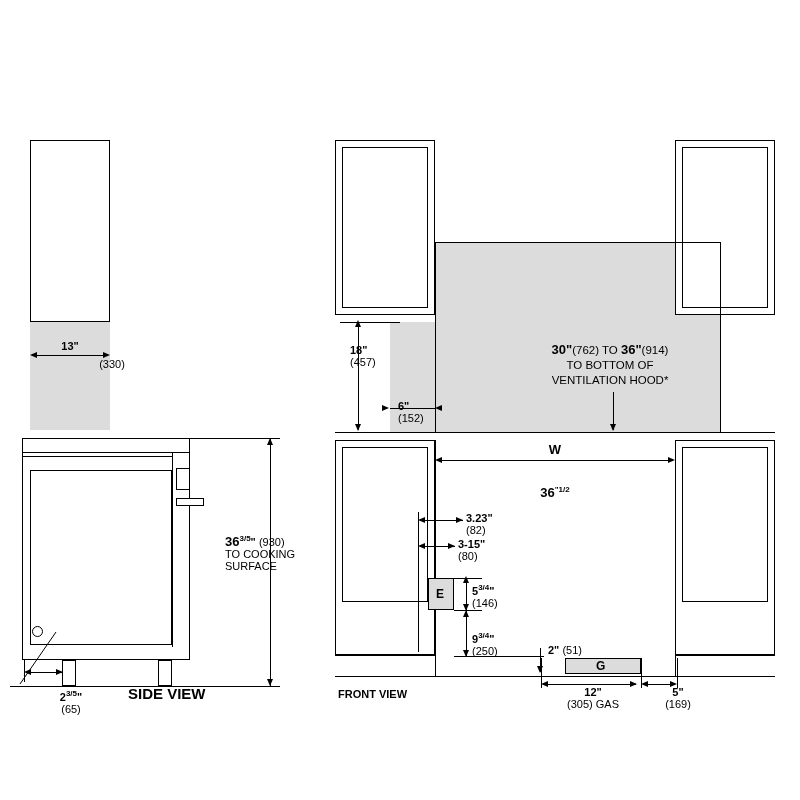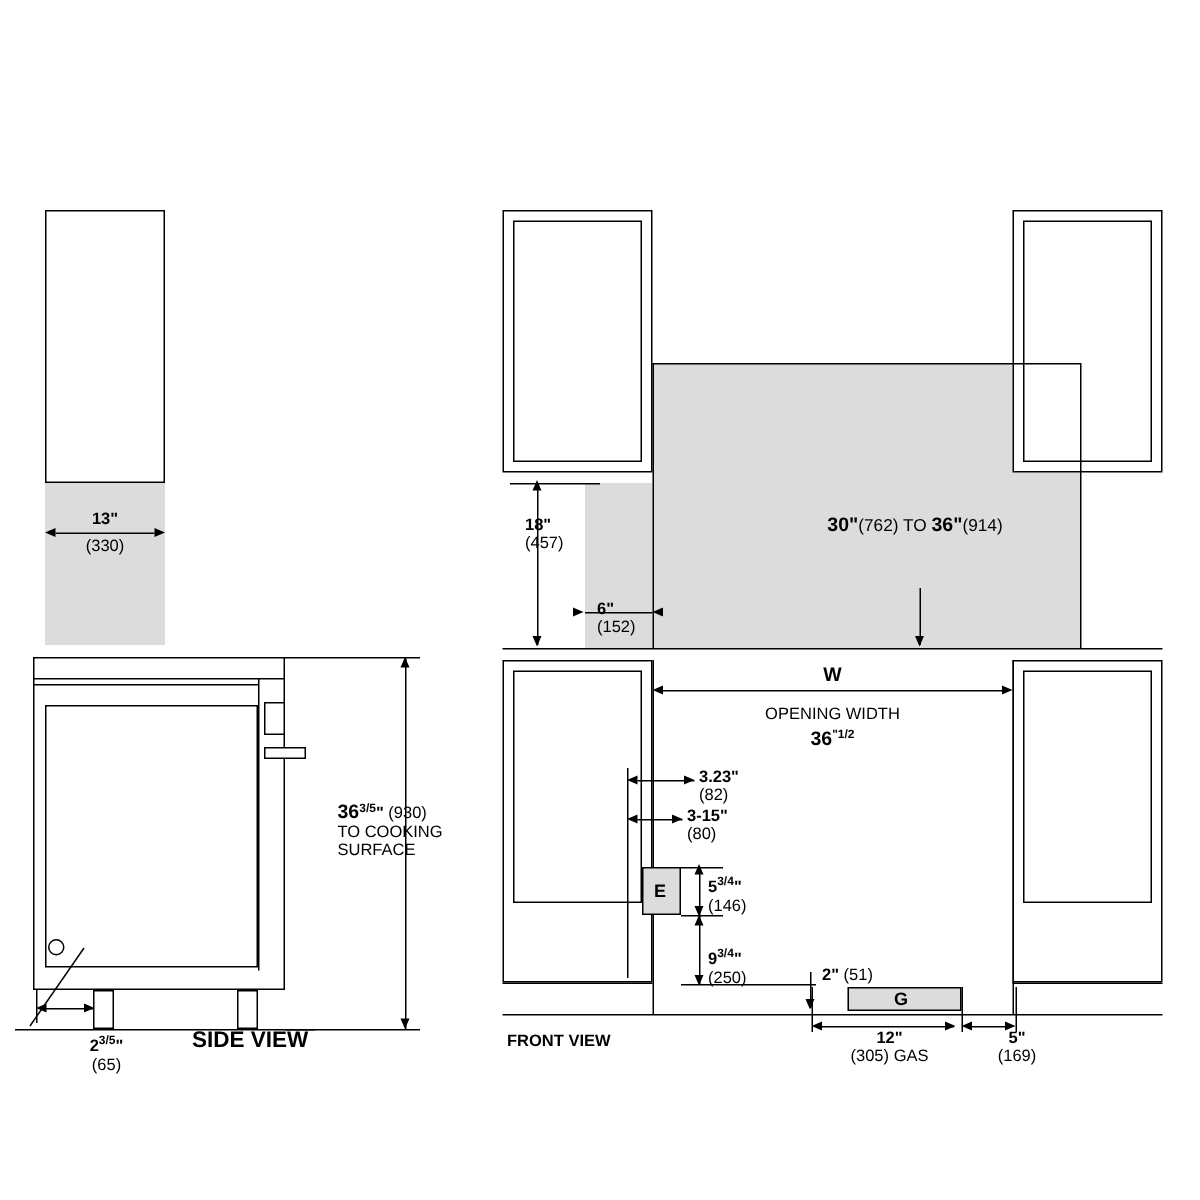--- a/index.html
+++ b/index.html
@@ -30,21 +30,21 @@
   <div class="box" style="left:30px;top:140px;width:80px;height:182px;"></div>
 
   <div class="shade" style="left:30px;top:322px;width:80px;height:108px;"></div>
 
   <div class="ln hl" style="left:37px;top:355px;width:66px;"></div>
   <div class="arrowL" style="left:30px;top:352px;"></div>
   <div class="arrowR" style="left:103px;top:352px;"></div>
   <div class="lbl-center" style="left:30px;top:340px;width:80px;">
     <span class="bold">13"</span>
   </div>
-  <div class="lbl-center" style="left:30px;top:358px;width:80px;">
+  <div class="lbl-center" style="left:30px;top:358px;width:80px;padding-left:42px;">
     <span>(330)</span>
   </div>
 
   <div class="box" style="left:22px;top:438px;width:168px;height:222px;"></div>
 
   <div class="ln hl" style="left:22px;top:452px;width:168px;"></div>
   <div class="ln hl" style="left:22px;top:456px;width:150px;"></div>
 
   <div class="box" style="left:30px;top:470px;width:142px;height:175px;"></div>
 
@@ -116,20 +116,22 @@
   <div class="arrowL" style="left:435px;top:405px;"></div>
   <div class="txt" style="left:398px;top:400px;">
     <div class="bold">6"</div>
     <div>(152)</div>
   </div>
 
   <div class="txt c" style="left:500px;top:342px;width:220px;text-align:center;font-size:11.5px;line-height:15px;">
     <div>
       <span class="bold" style="font-size:13px;">30"</span><span>(762) TO </span><span class="bold" style="font-size:13px;">36"</span><span>(914)</span>
     </div>
+    <div>TO BOTTOM OF</div>
+    <div>VENTILATION HOOD*</div>
   </div>
 
   <div class="ln vl" style="left:613px;top:392px;height:38px;"></div>
   <div class="arrowD" style="left:610px;top:424px;"></div>
 
   <div class="box" style="left:335px;top:440px;width:100px;height:215px;"></div>
   <div class="box" style="left:342px;top:447px;width:86px;height:155px;"></div>
   <div class="box" style="left:675px;top:440px;width:100px;height:215px;"></div>
   <div class="box" style="left:682px;top:447px;width:86px;height:155px;"></div>
   <div class="ln hl" style="left:335px;top:655px;width:100px;"></div>
@@ -138,23 +140,20 @@
 
   <div class="ln vl" style="left:435px;top:440px;height:236px;"></div>
   <div class="ln vl" style="left:675px;top:440px;height:236px;"></div>
   <div class="ln vl" style="left:418px;top:512px;height:140px;"></div>
 
   <div class="ln hl" style="left:442px;top:460px;width:226px;"></div>
   <div class="arrowL" style="left:435px;top:457px;"></div>
   <div class="arrowR" style="left:668px;top:457px;"></div>
   <div class="lbl-center" style="left:435px;top:444px;width:240px;">
     <span class="bold" style="font-size:13px;">W</span>
-  </div>
-  <div class="lbl-center" style="left:435px;top:470px;width:240px;">
-    <span>OPENING WIDTH</span>
   </div>
   <div class="lbl-center" style="left:435px;top:484px;width:240px;">
     <span class="bold" style="font-size:13px;">36</span><span class="sup bold">"1/2</span>
   </div>
 
   <div class="ln hl" style="left:425px;top:520px;width:38px;"></div>
   <div class="arrowL" style="left:418px;top:517px;"></div>
   <div class="arrowR" style="left:456px;top:517px;"></div>
   <div class="txt" style="left:466px;top:512px;">
     <div class="bold">3.23"</div>

